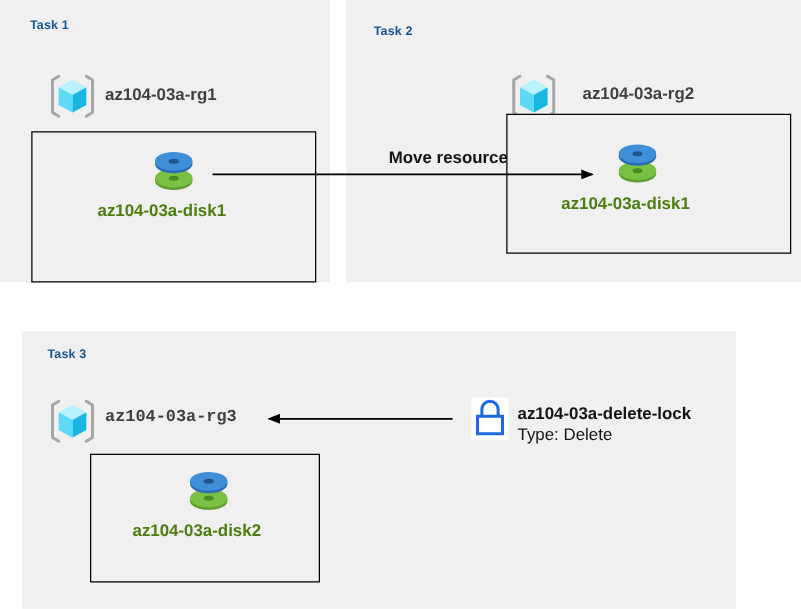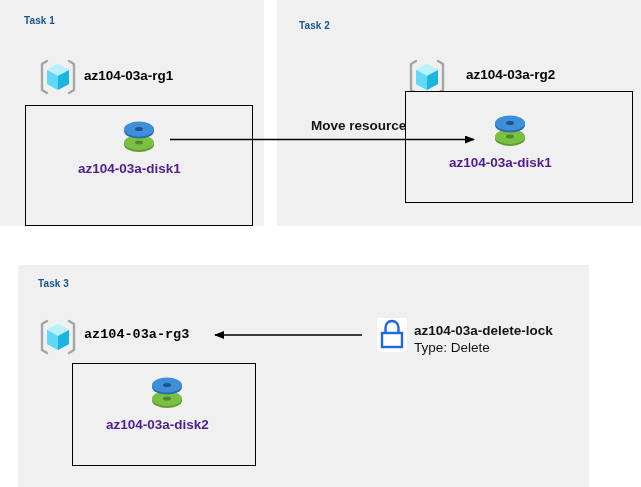--- a/index.html
+++ b/index.html
@@ -72,28 +72,28 @@
     width: 30px;
     height: 34px;
     background: #ffffff;
   }
   .lock-icon svg { display: block; width: 30px; height: 34px; }
 
   .res-label {
     position: absolute;
     font-weight: bold;
     font-size: 13.5px;
-    color: #000000;
+    color: #404040;
     white-space: nowrap;
   }
   .disk-label {
     position: absolute;
     font-weight: bold;
     font-size: 13.5px;
-    color: #4c1d95;
+    color: #4d7c0f;
     white-space: nowrap;
     text-align: center;
   }
   .edge-label {
     position: absolute;
     font-weight: bold;
     font-size: 13.5px;
     color: #141414;
     white-space: nowrap;
   }

